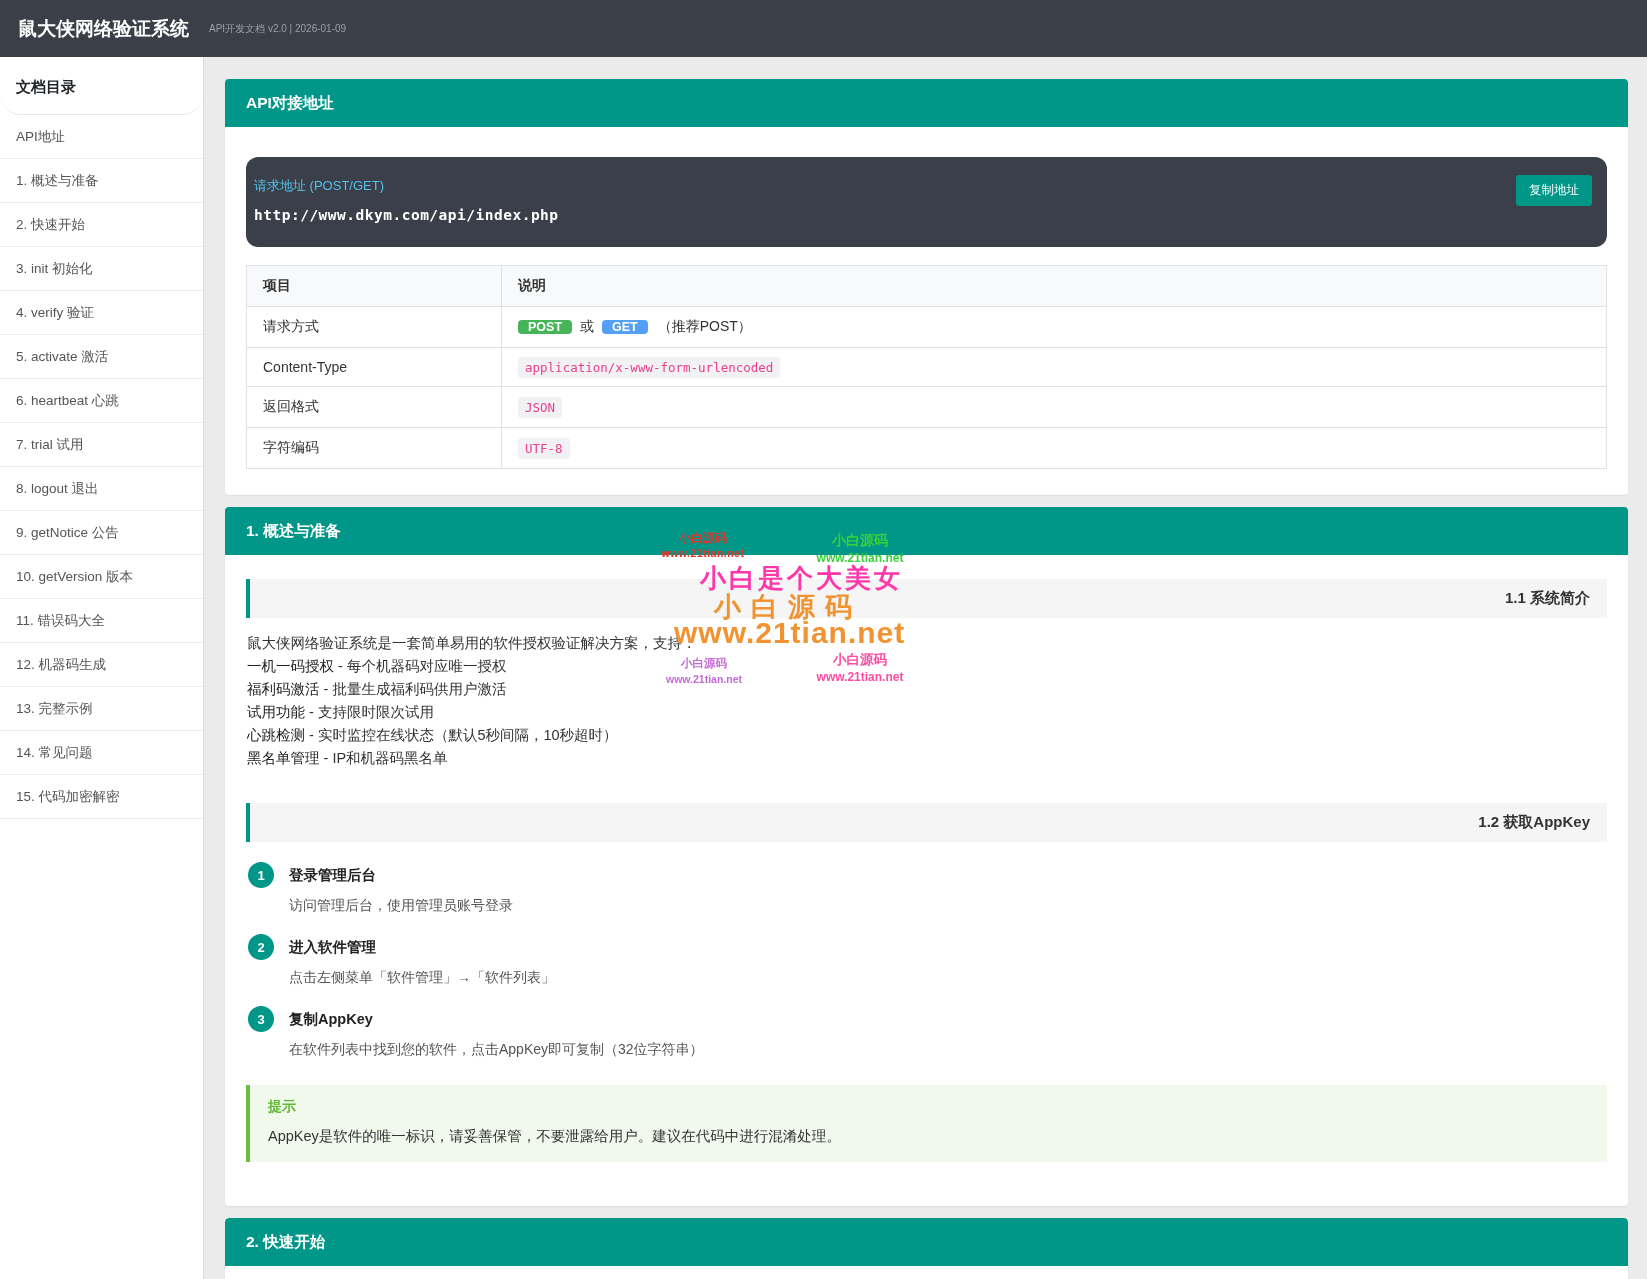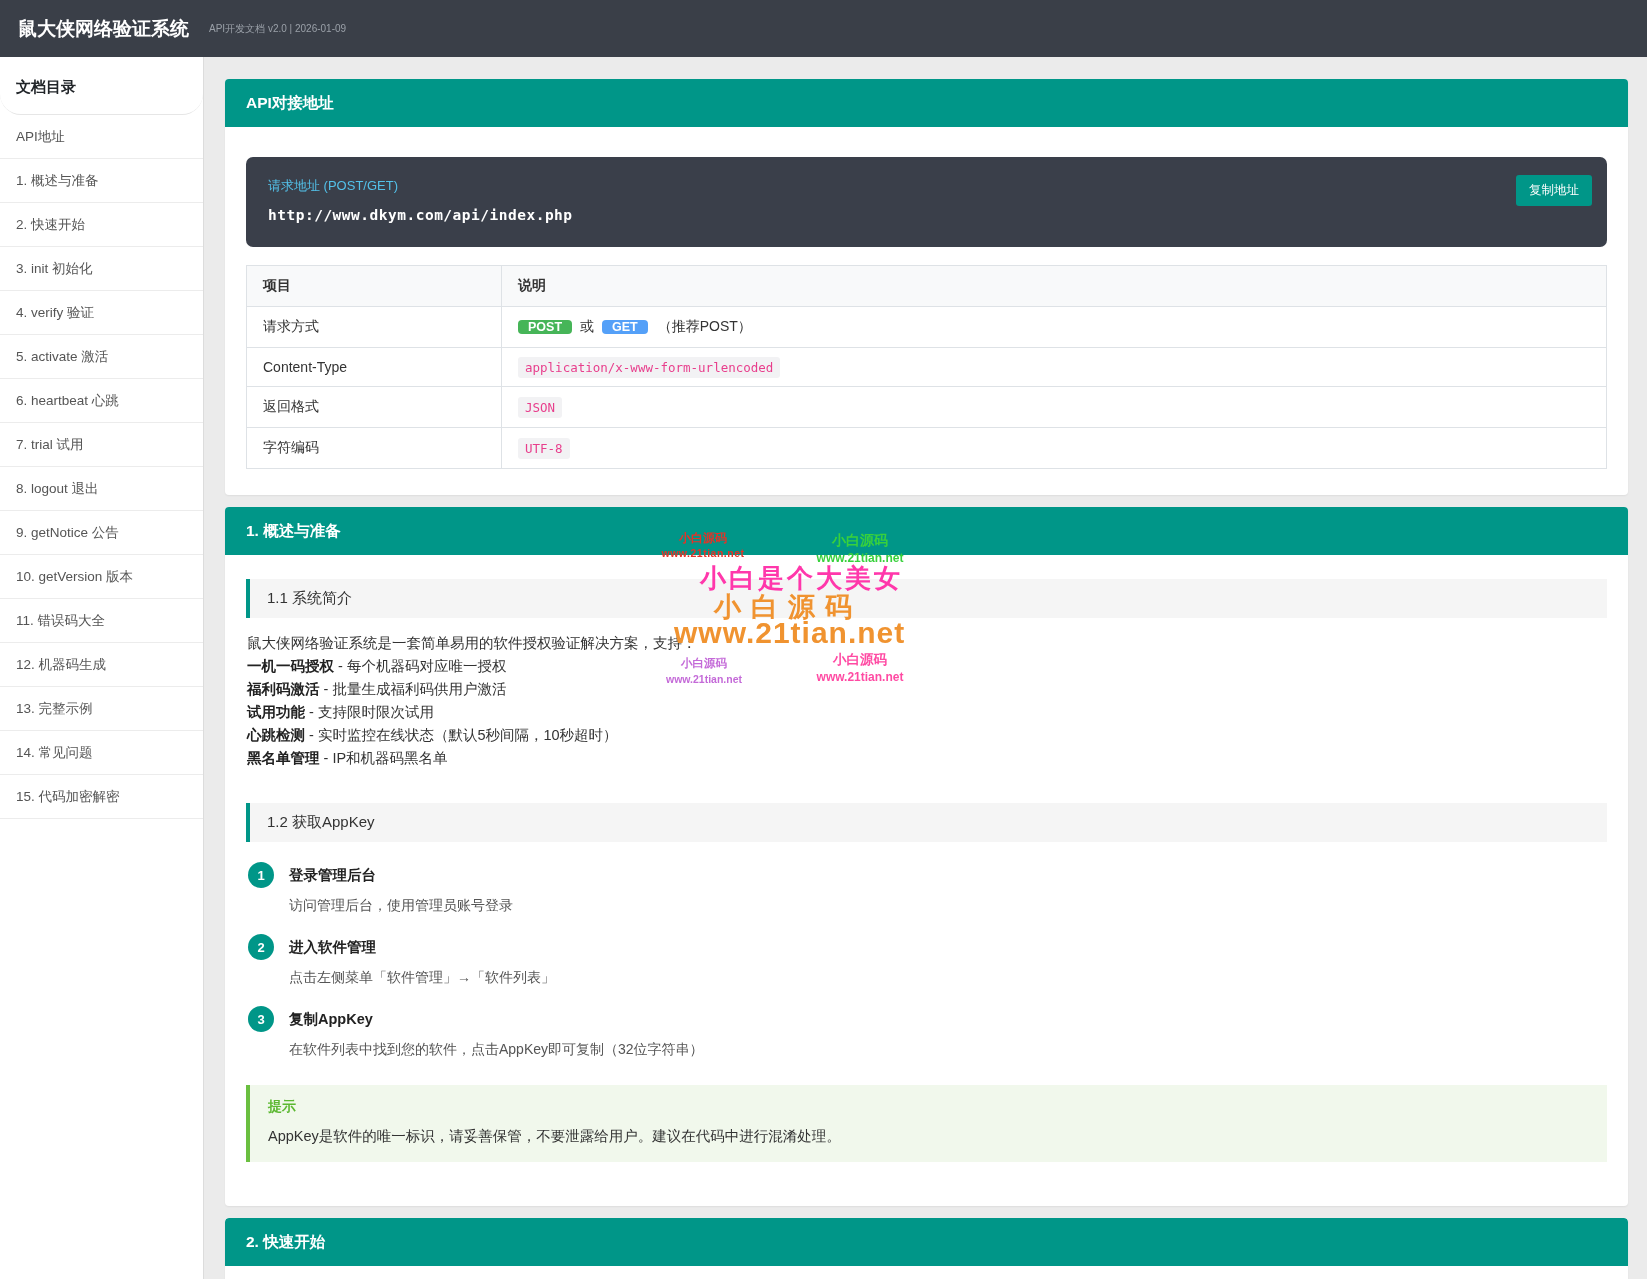--- a/index.html
+++ b/index.html
@@ -26,22 +26,22 @@
   .main { position:absolute; top:57px; left:204px; width:1443px; height:1222px;
           background:#ebebeb; padding:22px 19px 0 21px; }
   .card { background:#ffffff; border-radius:4px; margin-bottom:12px;
           box-shadow:0 1px 2px rgba(0,0,0,0.06); }
   .card-header { background:#009688; color:#ffffff; font-size:15.5px; font-weight:bold;
                  padding:0 21px; height:48px; line-height:48px;
                  border-radius:4px 4px 0 0; }
 
   
   .card1-body { padding:30px 21px 26px 21px; }
-  .codeblock { position:relative; background:#3a3f4a; border-radius:7px;
-               padding:20px 22px 24px 22px; }
+  .codeblock { position:relative; background:#3a3f4a; border-radius:12px;
+               padding:20px 22px 24px 8px; }
   .codeblock-label { color:#53c1e9; font-size:13px; margin-bottom:12px; }
   .codeblock-url { color:#ffffff; font-family:"DejaVu Sans Mono", monospace;
                    font-size:14.5px; font-weight:bold; letter-spacing:0.5px; }
   .copy-btn { position:absolute; top:18px; right:15px; background:#009688; color:#fff;
               border:none; border-radius:3px; padding:7px 13px; font-size:12.5px;
               cursor:pointer; font-family:"Liberation Sans", sans-serif; }
 
   .api-table { width:100%; border-collapse:collapse; margin-top:18px;
                border:1px solid #dee2e6; }
   .api-table th, .api-table td { border:1px solid #dee2e6; text-align:left;
@@ -54,24 +54,24 @@
   .badge-get  { background:#54a0f8; }
   .badge-sep  { margin:0 8px; color:#333; }
   .badge-note { margin-left:10px; color:#333; }
   .inline-code { background:#f2f2f4; color:#e83e8c; border-radius:3px;
                  font-family:"DejaVu Sans Mono", monospace; font-size:12.5px;
                  padding:3px 7px; }
 
   
   .card2-body { padding:24px 21px 44px 21px; }
   .subheading { background:#f5f5f5; border-left:4px solid #009688; padding:10px 17px;
-                font-size:15px; font-weight:normal; color:#333; }
+                font-size:15px; font-weight:bold; color:#333;text-align:right; }
   .intro-block { padding:14px 1px 6px 1px; font-size:14.5px; color:#333; line-height:1.58; }
   .feature-line { font-size:14.5px; color:#333; line-height:1.58; }
-  .feature-name { font-weight:bold; color:#222; }
+  .feature-name { font-weight:normal; color:#222; }
   .section-gap { margin-top:28px; }
   .steps { padding:20px 2px 0 2px; }
   .step { display:flex; margin-bottom:19px; }
   .step-num { flex:0 0 26px; width:26px; height:26px; border-radius:50%;
               background:#009688; color:#fff; font-size:13px; font-weight:bold;
               display:flex; align-items:center; justify-content:center; margin-right:15px; }
   .step-title { font-size:14.5px; font-weight:bold; color:#222; padding-top:4px; }
   .step-desc { font-size:14px; color:#555; margin-top:12px; }
   .tip-box { background:#f1f8ec; border-left:4px solid #6abf40; padding:13px 18px 16px 18px;
              margin-top:26px; }

